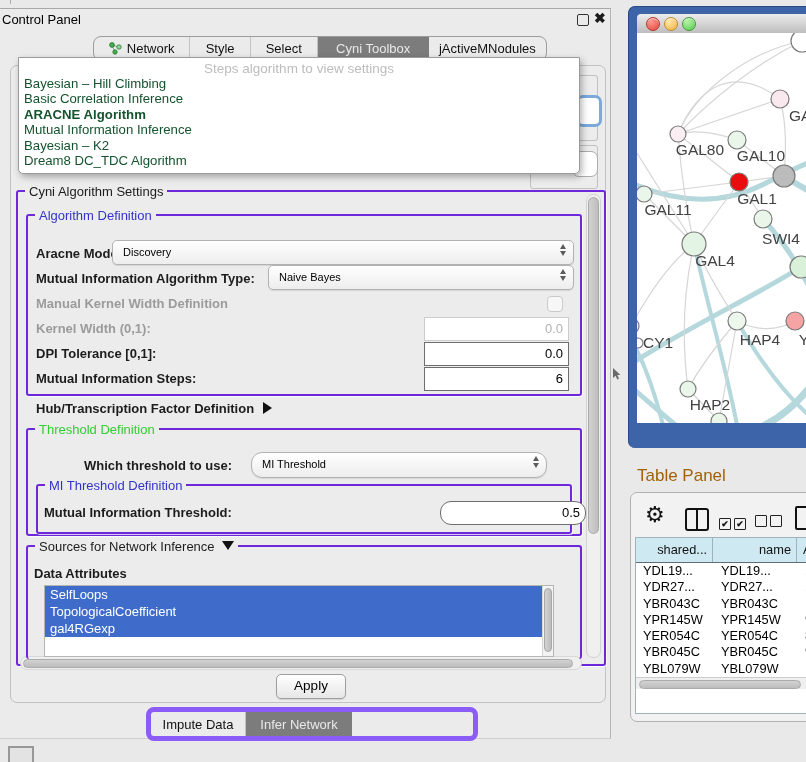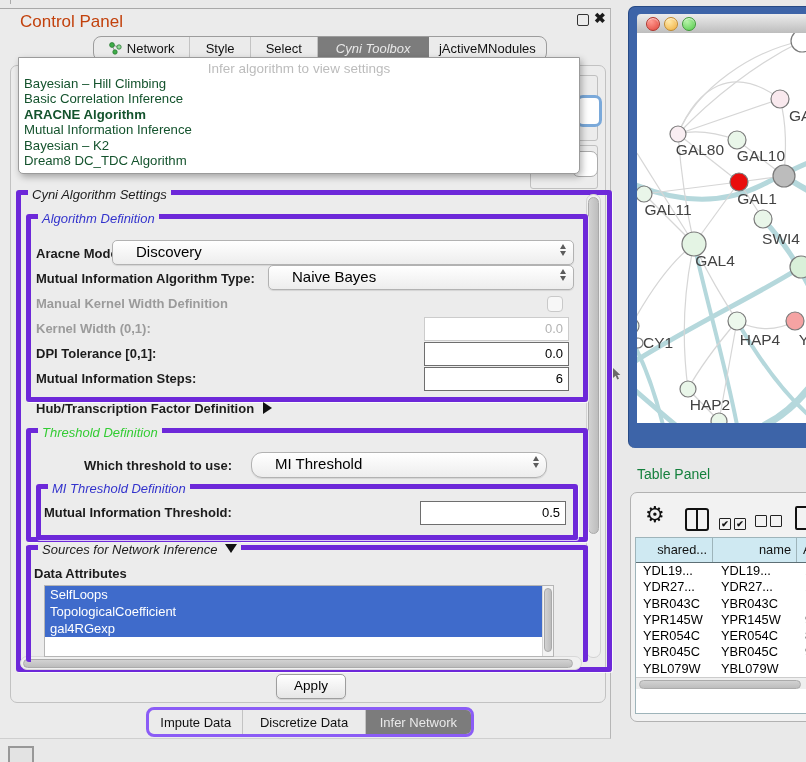--- a/index.html
+++ b/index.html
@@ -4,21 +4,21 @@
 <style>
   html,body{margin:0;padding:0;}
   body{width:806px;height:762px;overflow:hidden;background:#e9e9e9;
        font-family:"Liberation Sans",sans-serif;-webkit-font-smoothing:antialiased;}
   #root{position:relative;width:806px;height:762px;}
   .abs{position:absolute;}
 
   
   #cp-bg{left:0;top:8px;width:610px;height:729px;background:#ebebeb;
          border-top:1px solid #a8a8a8;border-right:1px solid #b6b6b6;border-bottom:1px solid #cfcfcf;}
-  #cp-title{left:20px;top:12px;font-size:17px;color:#c2410c;}
+  #cp-title{left:2px;top:12px;font-size:13px;color:#000000;}
   #btn-float{left:577px;top:14px;width:10px;height:10px;border:1.6px solid #333;border-radius:2px;cursor:pointer;}
   #btn-close{left:594px;top:10px;font-size:14px;font-weight:bold;color:#1a1a1a;cursor:pointer;}
 
   #tabbar{left:93px;top:36px;width:452px;height:23px;border:1px solid #9c9c9c;border-radius:8px;
           display:flex;overflow:hidden;background:#ebebeb;}
   .tab{display:flex;align-items:center;justify-content:center;gap:5px;font-size:13px;color:#111;
        border-right:1px solid #c3c3c3;cursor:pointer;white-space:nowrap;}
   .tab:last-child{border-right:none;}
   .tab.active{background:var(--tabsel);color:#e9e9e9;border-right:none;}
 
@@ -31,32 +31,32 @@
   #frag-field{left:572px;top:151px;width:24px;height:24px;border:1px solid #ababab;border-radius:7px;background:#fff;z-index:3;}
 
   
   #popup{left:18px;top:57px;width:560px;height:115px;background:#fff;border:1px solid #9b9b9b;
          border-radius:0 0 5px 5px;box-shadow:2px 3px 7px rgba(0,0,0,.30);z-index:50;}
   #popup .ph{text-align:center;padding-top:3px;font-size:13.5px;color:#bcbcbc;}
   .algo-item{height:15.4px;line-height:15.4px;padding-left:5px;font-size:13.2px;color:#14532d;cursor:pointer;}
   .algo-item.bold{font-weight:bold;}
 
   
-  .grp{border:5px solid #6d28d9;border-radius:3px;box-shadow:1px 1px 0 rgba(255,255,255,.75);font-style:italic;}
+  .grp{border:2px solid #6d28d9;border-radius:3px;box-shadow:1px 1px 0 rgba(255,255,255,.75);}
   .gtitle{position:absolute;top:-8px;left:7px;background:#ececec;padding:0 4px;font-size:13px;white-space:nowrap;}
   .t-black{color:#1c1c1c;}
   .t-blue{color:var(--tblue);}
   .t-green{color:var(--tgreen);}
 
   .lbl{font-size:13px;font-weight:bold;color:#1c1c1c;white-space:nowrap;}
   .lbl.dis{color:#9b9b9b;}
 
   .combo{border:1px solid #b2b2b2;border-radius:5px;background:linear-gradient(#ffffff,#ededed);
          box-shadow:0 1px 1px rgba(0,0,0,.10);cursor:pointer;}
-  .combo .val{font-size:15px;color:#000;padding-left:23px;line-height:22px;}
+  .combo .val{font-size:11px;color:#000;padding-left:10px;line-height:22px;}
   .spin{position:absolute;right:7px;top:3px;display:flex;flex-direction:column;align-items:center;line-height:0;}
   .spin i{border-left:3.5px solid transparent;border-right:3.5px solid transparent;display:block;}
   .spin .up{border-bottom:5px solid #5c5c5c;margin-bottom:2px;}
   .spin .dn{border-top:5px solid #5c5c5c;}
 
   .fld{background:#fff;border:1px solid #6e6e6e;font-size:13px;color:#000;text-align:right;
        padding-right:5px;line-height:21px;}
   .fld.dis{border:1px solid #ccc;color:#b3b3b3;}
   #chk-manual{left:547px;top:296px;width:14px;height:14px;border:1.5px solid #c9c9c9;border-radius:4px;background:#f7f7f7;}
 
@@ -75,36 +75,36 @@
   #attr-list{left:44px;top:585px;width:508px;height:70px;background:#fff;border:1px solid #b5b5b5;overflow:hidden;}
   .attr-item{height:17px;line-height:17px;padding-left:5px;font-size:13px;color:#fff;background:var(--sel);
              cursor:pointer;}
   #attr-vsb{position:absolute;right:0;top:0;width:10px;height:100%;background:#f3f3f3;border-left:1px solid #d5d5d5;}
   #attr-vsb .sb-thumb{position:absolute;left:1px;top:2px;width:6px;height:62px;}
 
   #apply{left:276px;top:674px;width:68px;height:23px;border:1px solid #9e9e9e;border-radius:5px;
          background:linear-gradient(#ffffff,#e6e6e6);font-size:13.5px;color:#000;text-align:center;
          line-height:22px;box-shadow:0 1px 1px rgba(0,0,0,.12);cursor:pointer;}
 
-  #bottom-tabs{left:146px;top:707px;width:322px;height:24px;border:3px solid #8b5cf6;border-radius:8px;
+  #bottom-tabs{left:146px;top:707px;width:322px;height:24px;border:5px solid #8b5cf6;border-radius:8px;
                display:flex;overflow:hidden;background:#ebebeb;}
 
   
   #net-win{left:628px;top:6px;width:180px;height:441px;background:var(--frame);
            border-radius:7px 0 0 7px;border-top:1px solid #274a85;border-left:1px solid #274a85;}
   #net-title{position:absolute;left:8px;top:7px;right:0;height:19px;
              background:linear-gradient(#ececec,#bdbdbd);border-bottom:1px solid #8f8f8f;border-radius:4px 0 0 0;}
   .light{position:absolute;top:3px;width:12px;height:12px;border-radius:50%;box-shadow:inset 0 1px 1px rgba(255,255,255,.7);}
   #light-red{left:9px;background:radial-gradient(circle at 35% 30%,#ff9a90,#e0443a);border:1px solid #b0342c;}
   #light-yellow{left:27px;background:radial-gradient(circle at 35% 30%,#ffe9a8,#f0ad3c);border:1px solid #c08a2e;}
   #light-green{left:45px;background:radial-gradient(circle at 35% 30%,#b6f3a8,#53ca49);border:1px solid #3f9a38;}
   #net-canvas{position:absolute;left:8px;top:26px;right:0;bottom:25px;background:#fff;overflow:hidden;}
 
   
-  #tp-title{left:637px;top:466px;font-size:14px;color:#15803d;}
+  #tp-title{left:637px;top:466px;font-size:17px;color:#a16207;}
   #tp-win{left:630px;top:492px;width:200px;height:228px;background:#f2f2f2;border:1px solid #b2b2b2;border-radius:7px;}
   .ticon{position:absolute;color:#111;}
   #icon-gear{left:14px;top:9px;font-size:22px;font-family:"DejaVu Sans",sans-serif;cursor:pointer;}
   #icon-split{left:54px;top:15px;width:20px;height:19px;border:2.4px solid #111;border-radius:3px;cursor:pointer;}
   #icon-split::after{content:"";position:absolute;left:8.5px;top:0;bottom:0;width:2.4px;background:#111;}
   .cbx{display:inline-block;width:10px;height:10px;border:1.6px solid #222;border-radius:1px;margin-right:3px;
        font-size:9px;line-height:10px;text-align:center;font-weight:bold;color:#111;}
   #icon-checked{left:88px;top:20px;cursor:pointer;}
   #icon-unchecked{left:124px;top:20px;cursor:pointer;}
   #icon-page{left:164px;top:13px;width:15px;height:20px;border:2.4px solid #111;border-radius:2px;background:#f2f2f2;cursor:pointer;}
@@ -148,37 +148,37 @@
           <circle cx="6" cy="10" r="2.2" fill="#3fae49" stroke="#2a7a33" stroke-width="0.8"></circle>
         </svg>
         <span>Network</span>
       </div>
       <div class="tab" style="width: 60px;">
         <span>Style</span>
       </div>
       <div class="tab" style="width: 66px;">
         <span>Select</span>
       </div>
-      <div class="tab active" style="width: 112px; font-style: italic;">
+      <div class="tab active" style="width: 112px;">
         <span>Cyni Toolbox</span>
       </div>
       <div class="tab" style="width: 118px;">
         <span>jActiveMNodules</span>
       </div>
     </div>
 
   <div class="abs" id="content"></div>
 
   <div class="abs frag-grp" style="left:530px;top:75px;width:66px;height:64px;"></div>
   <div class="abs" id="frag-combo"></div>
   <div class="abs frag-grp" style="left:530px;top:145px;width:66px;height:42px;"></div>
   <div class="abs" id="frag-field"></div>
 
   <div class="abs" id="popup">
-    <div class="ph">Infer algorithm to view settings</div>
+    <div class="ph">Steps algorithm to view settings</div>
     <div id="algo-list">
         <div class="algo-item">Bayesian – Hill Climbing</div>
         <div class="algo-item">Basic Correlation Inference</div>
         <div class="algo-item bold">ARACNE Algorithm</div>
         <div class="algo-item">Mutual Information Inference</div>
         <div class="algo-item">Bayesian – K2</div>
         <div class="algo-item">Dream8 DC_TDC Algorithm</div>
       </div>
   </div>
 
@@ -232,43 +232,40 @@
     <div class="val">MI Threshold</div>
     <span class="spin">
         <i class="up"></i>
         <i class="dn"></i>
       </span>
   </div>
   <div class="abs grp" style="left:36px;top:484px;width:532px;height:46px;">
     <span class="gtitle t-blue">MI Threshold Definition</span>
   </div>
   <div class="abs lbl" style="left:44px;top:505px;">Mutual Information Threshold:</div>
-  <div class="abs fld" style="left:420px;top:501px;width:139px;height:22px;">0.5</div>
+  <div class="abs fld" style="left:440px;top:501px;width:139px;height:22px;border-radius:11px;">0.5</div>
 
   <div class="abs grp" style="left:26px;top:545px;width:552px;height:112px;border-bottom:none;box-shadow:none;">
     <span class="gtitle t-black"><span>Sources for Network Inference</span><span class="tri-down"></span></span>
   </div>
   <div class="abs lbl" style="left:34px;top:566px;">Data Attributes</div>
   <div class="abs" id="attr-list">
     <div class="attr-item">SelfLoops</div>
       <div class="attr-item">TopologicalCoefficient</div>
       <div class="attr-item">gal4RGexp</div>
       <div id="attr-vsb">
         <div class="sb-thumb"></div>
       </div>
   </div>
 
   <div class="abs" id="apply">Apply</div>
 
   <div class="abs" id="bottom-tabs">
       <div class="tab" style="width: 94px;">
         <span>Impute Data</span>
-      </div>
-      <div class="tab" style="width: 122px;">
-        <span>Discretize Data</span>
       </div>
       <div class="tab active" style="width: 106px;">
         <span>Infer Network</span>
       </div>
     </div>
 
   <div class="abs" id="net-win">
     <div id="net-title">
       <span class="light" id="light-red"></span>
       <span class="light" id="light-yellow"></span>

